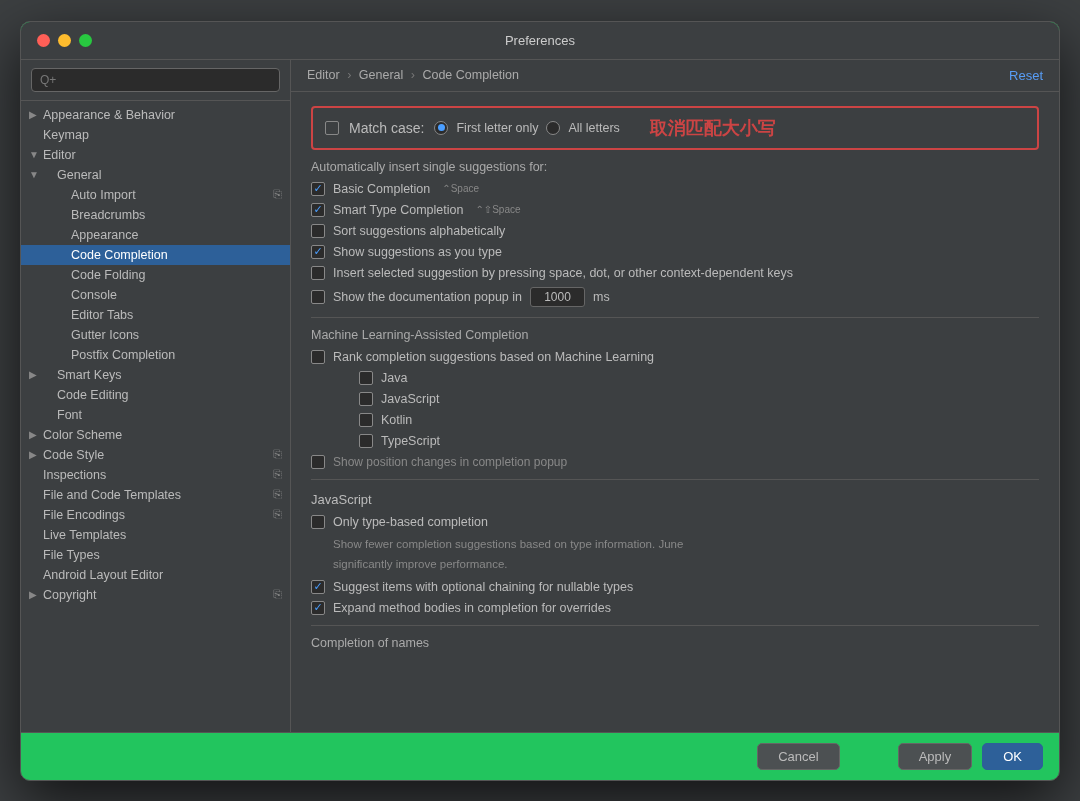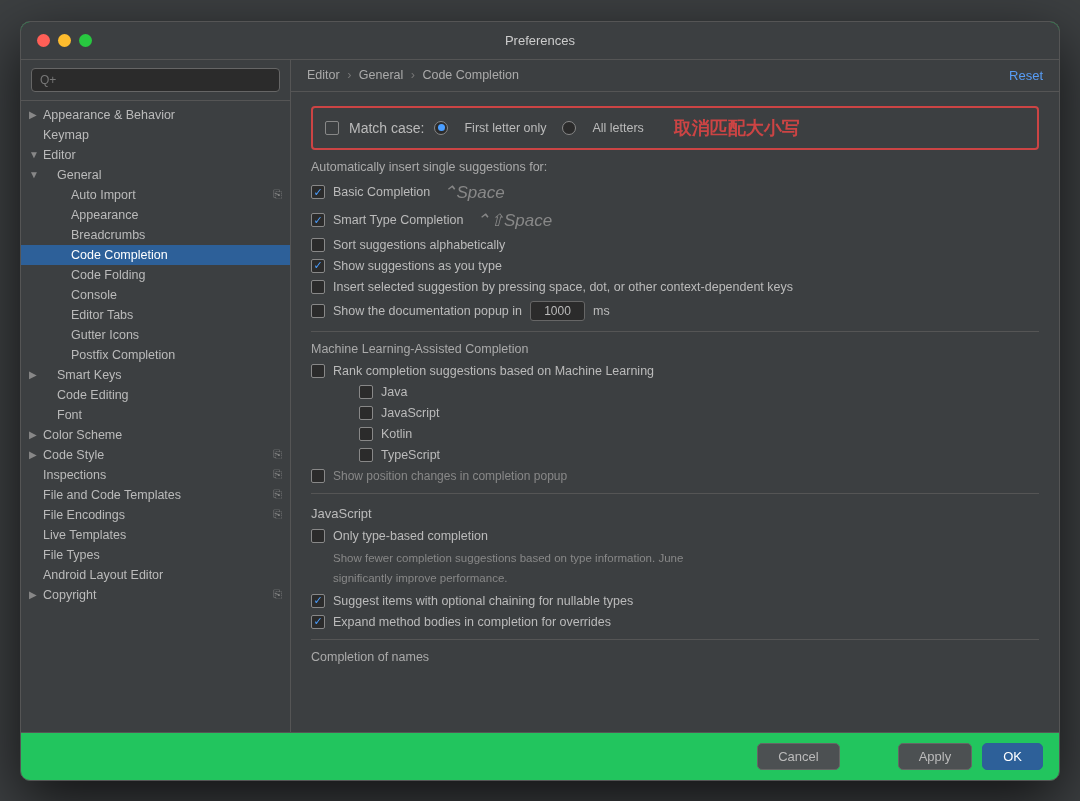--- a/index.html
+++ b/index.html
@@ -164,21 +164,21 @@
       background: #3c3f41;
     }
     .highlight-box .annotation {
       color: #cc4444;
       font-size: 18px;
       font-weight: bold;
       margin-left: 20px;
     }
     .radio-group {
       display: flex;
-      gap: 16px;
+      gap: 8px;
     }
     .row {
       display: flex;
       align-items: center;
       gap: 8px;
       margin-bottom: 7px;
       font-size: 12.5px;
       color: #bbb;
     }
     .row.indented { }
@@ -283,23 +283,22 @@
       color: #bbb;
       margin-left: 48px;
     }
     .btn-ok {
       background: #2d6099;
       color: #fff;
       border-color: #2d6099;
     }
     .shortcut {
       color: #888;
-      font-size: 17px;
+      font-size: 10px;
       margin-left: 4px;
-      font-style: italic;
     }
   </style>
 </head>
 <body>
 
 <div class="dialog">
 
   <div class="title-bar">
     <div class="title-bar-buttons">
       <span class="tb-btn tb-close"></span>
@@ -344,27 +343,27 @@
         <div class="tree-item">
           <span class="arrow"></span>
           <span class="indent" style="width:28px"></span>
           <span class="item-label">Auto Import</span>
           <span class="item-icon">⎘</span>
         </div>
 
         <div class="tree-item">
           <span class="arrow"></span>
           <span class="indent" style="width:28px"></span>
+          <span class="item-label">Breadcrumbs</span>
+        </div>
+
+        <div class="tree-item">
+          <span class="arrow"></span>
+          <span class="indent" style="width:28px"></span>
           <span class="item-label">Appearance</span>
-        </div>
-
-        <div class="tree-item">
-          <span class="arrow"></span>
-          <span class="indent" style="width:28px"></span>
-          <span class="item-label">Breadcrumbs</span>
         </div>
 
         <div class="tree-item selected">
           <span class="arrow"></span>
           <span class="indent" style="width:28px"></span>
           <span class="item-label">Code Completion</span>
         </div>
 
         <div class="tree-item">
           <span class="arrow"></span>

